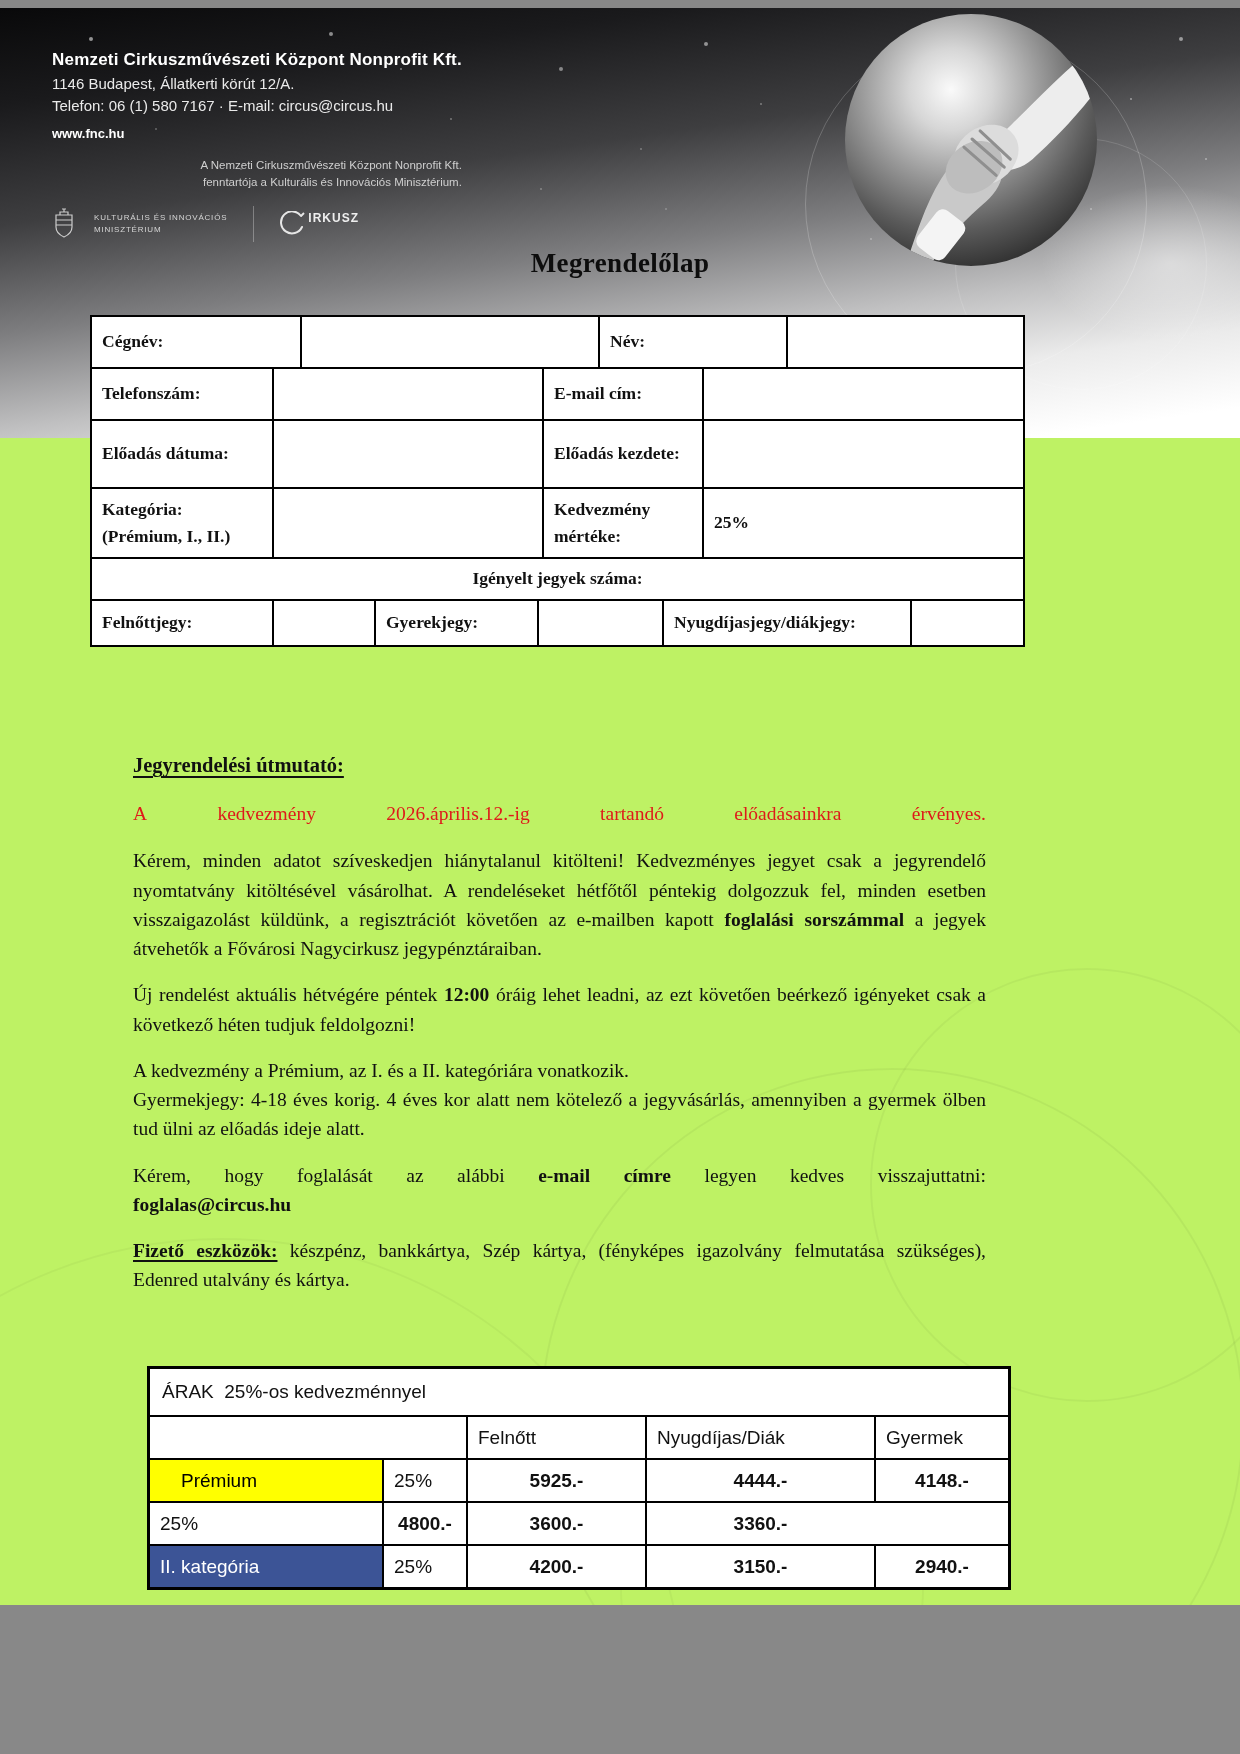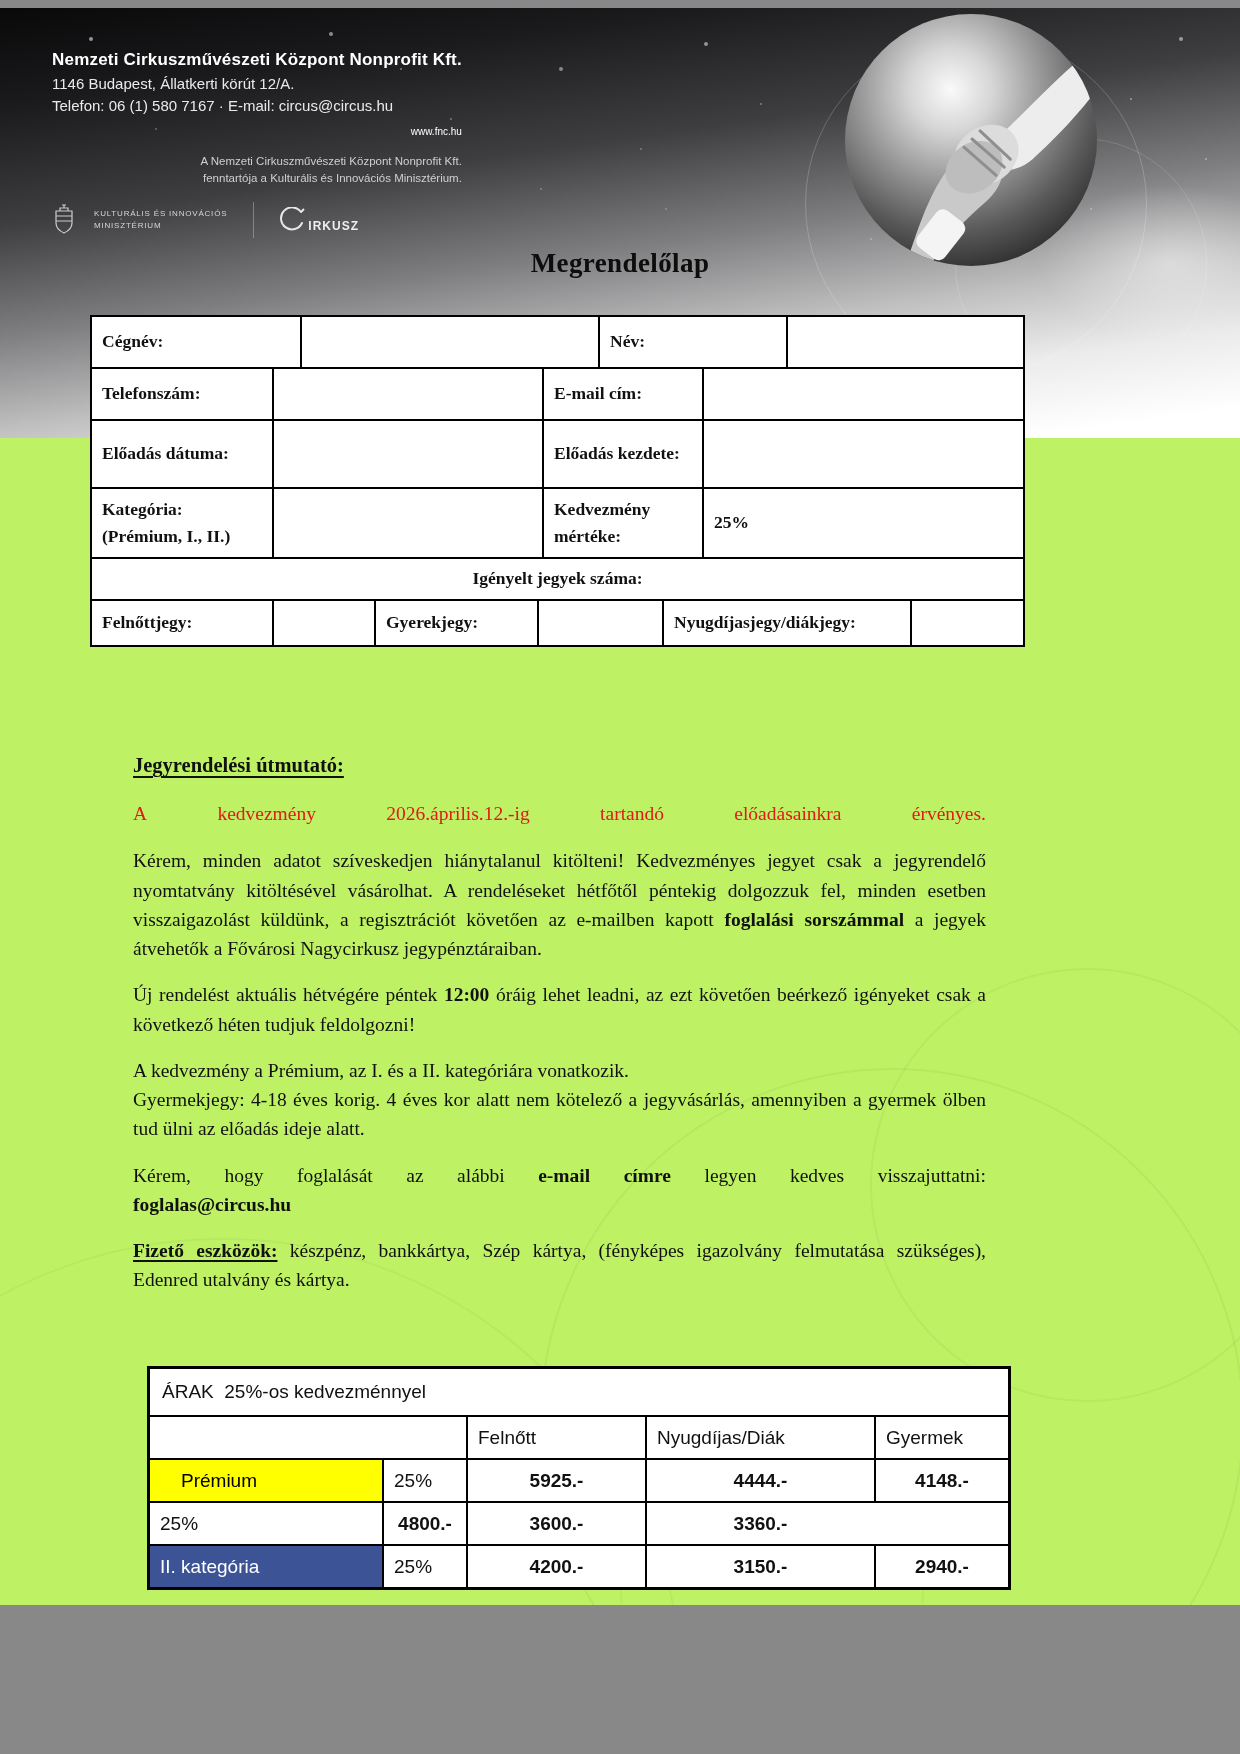--- a/index.html
+++ b/index.html
@@ -38,27 +38,27 @@
   .ring2{width:250px;height:250px;left:955px;top:130px;border-color:rgba(255,255,255,.14);}
   .glow{position:absolute;left:1030px;top:170px;width:280px;height:170px;
     background:radial-gradient(ellipse at center,rgba(255,255,255,.45),rgba(255,255,255,0) 65%);}
   .hands{
     position:absolute;left:845px;top:6px;width:252px;height:252px;border-radius:50%;overflow:hidden;
     background:radial-gradient(circle at 42% 30%,#fafafa 0%,#d6d6d6 18%,#9d9d9d 38%,#5a5a5a 62%,#2b2b2b 82%,#151515 100%);
   }
   .hdr-text{position:absolute;left:52px;top:42px;color:#fff;}
   .company{font-weight:bold;font-size:17px;letter-spacing:.2px;}
   .addr,.phone{font-size:15px;color:#eaeaea;margin-top:5px;}
-  .web{font-weight:normal;font-size:10px;margin-top:12px;text-align:right;}
+  .web{font-weight:bold;font-size:13px;margin-top:12px;}
   .maint{margin-top:16px;font-size:11.5px;line-height:1.5;color:#cfcfcf;text-align:right;}
   .logos{margin-top:14px;display:flex;align-items:center;gap:26px;}
   .mlogo{display:flex;align-items:center;gap:18px;}
   .mlogo-text{font-size:8px;letter-spacing:.8px;color:#d6d6d6;line-height:1.5;text-transform:uppercase;}
   .logo-sep{width:1px;height:36px;background:rgba(255,255,255,.3);}
-  .clogo{display:flex;align-items:flex-end;gap:2px;}
+  .clogo{display:flex;align-items:flex-start;gap:2px;}
   .clogo-text{font-size:12px;font-weight:bold;letter-spacing:1px;color:#eee;}
   .doc-title{position:absolute;left:0;top:240px;width:100%;text-align:center;
     font-family:"Liberation Serif",serif;font-size:27px;font-weight:bold;color:#0d0d0d;letter-spacing:.4px;}
 
   
   .ftable{position:absolute;left:90px;top:307px;width:935px;z-index:2;
     border:2.5px solid #000;background:#fff;box-sizing:border-box;}
   .frow{display:grid;grid-template-columns:180px 270px 160px 1fr;border-top:2px solid #000;}
   .frow:first-child{border-top:none;gap:28px;}
   .frow.r6{grid-template-columns:180px 102px 163px 125px 248px 1fr;}

